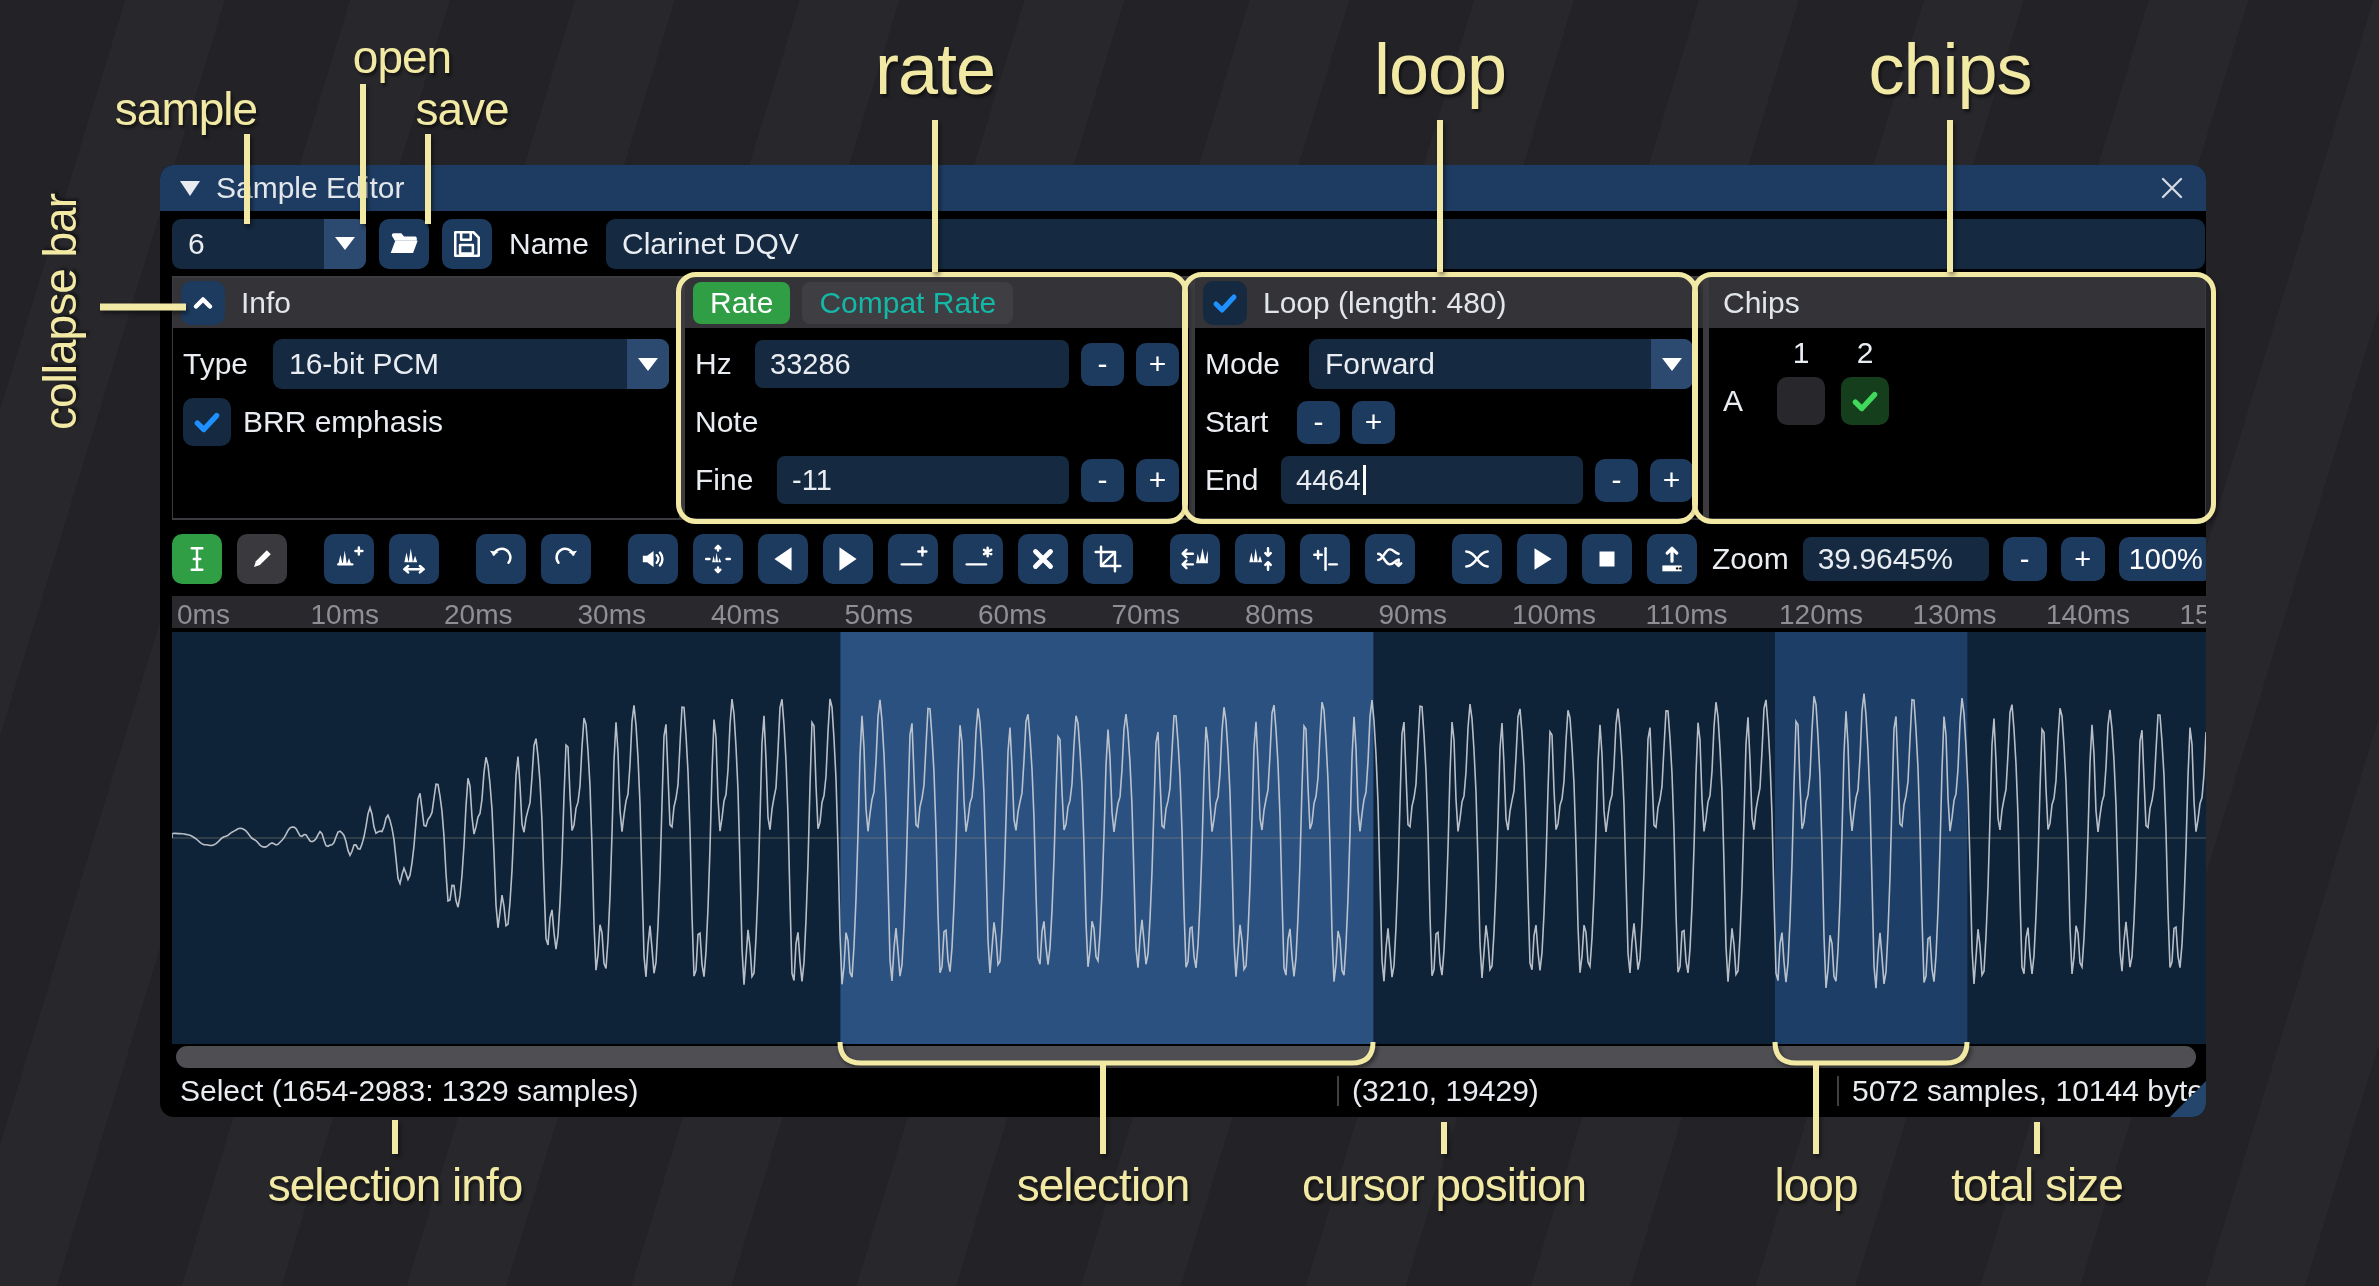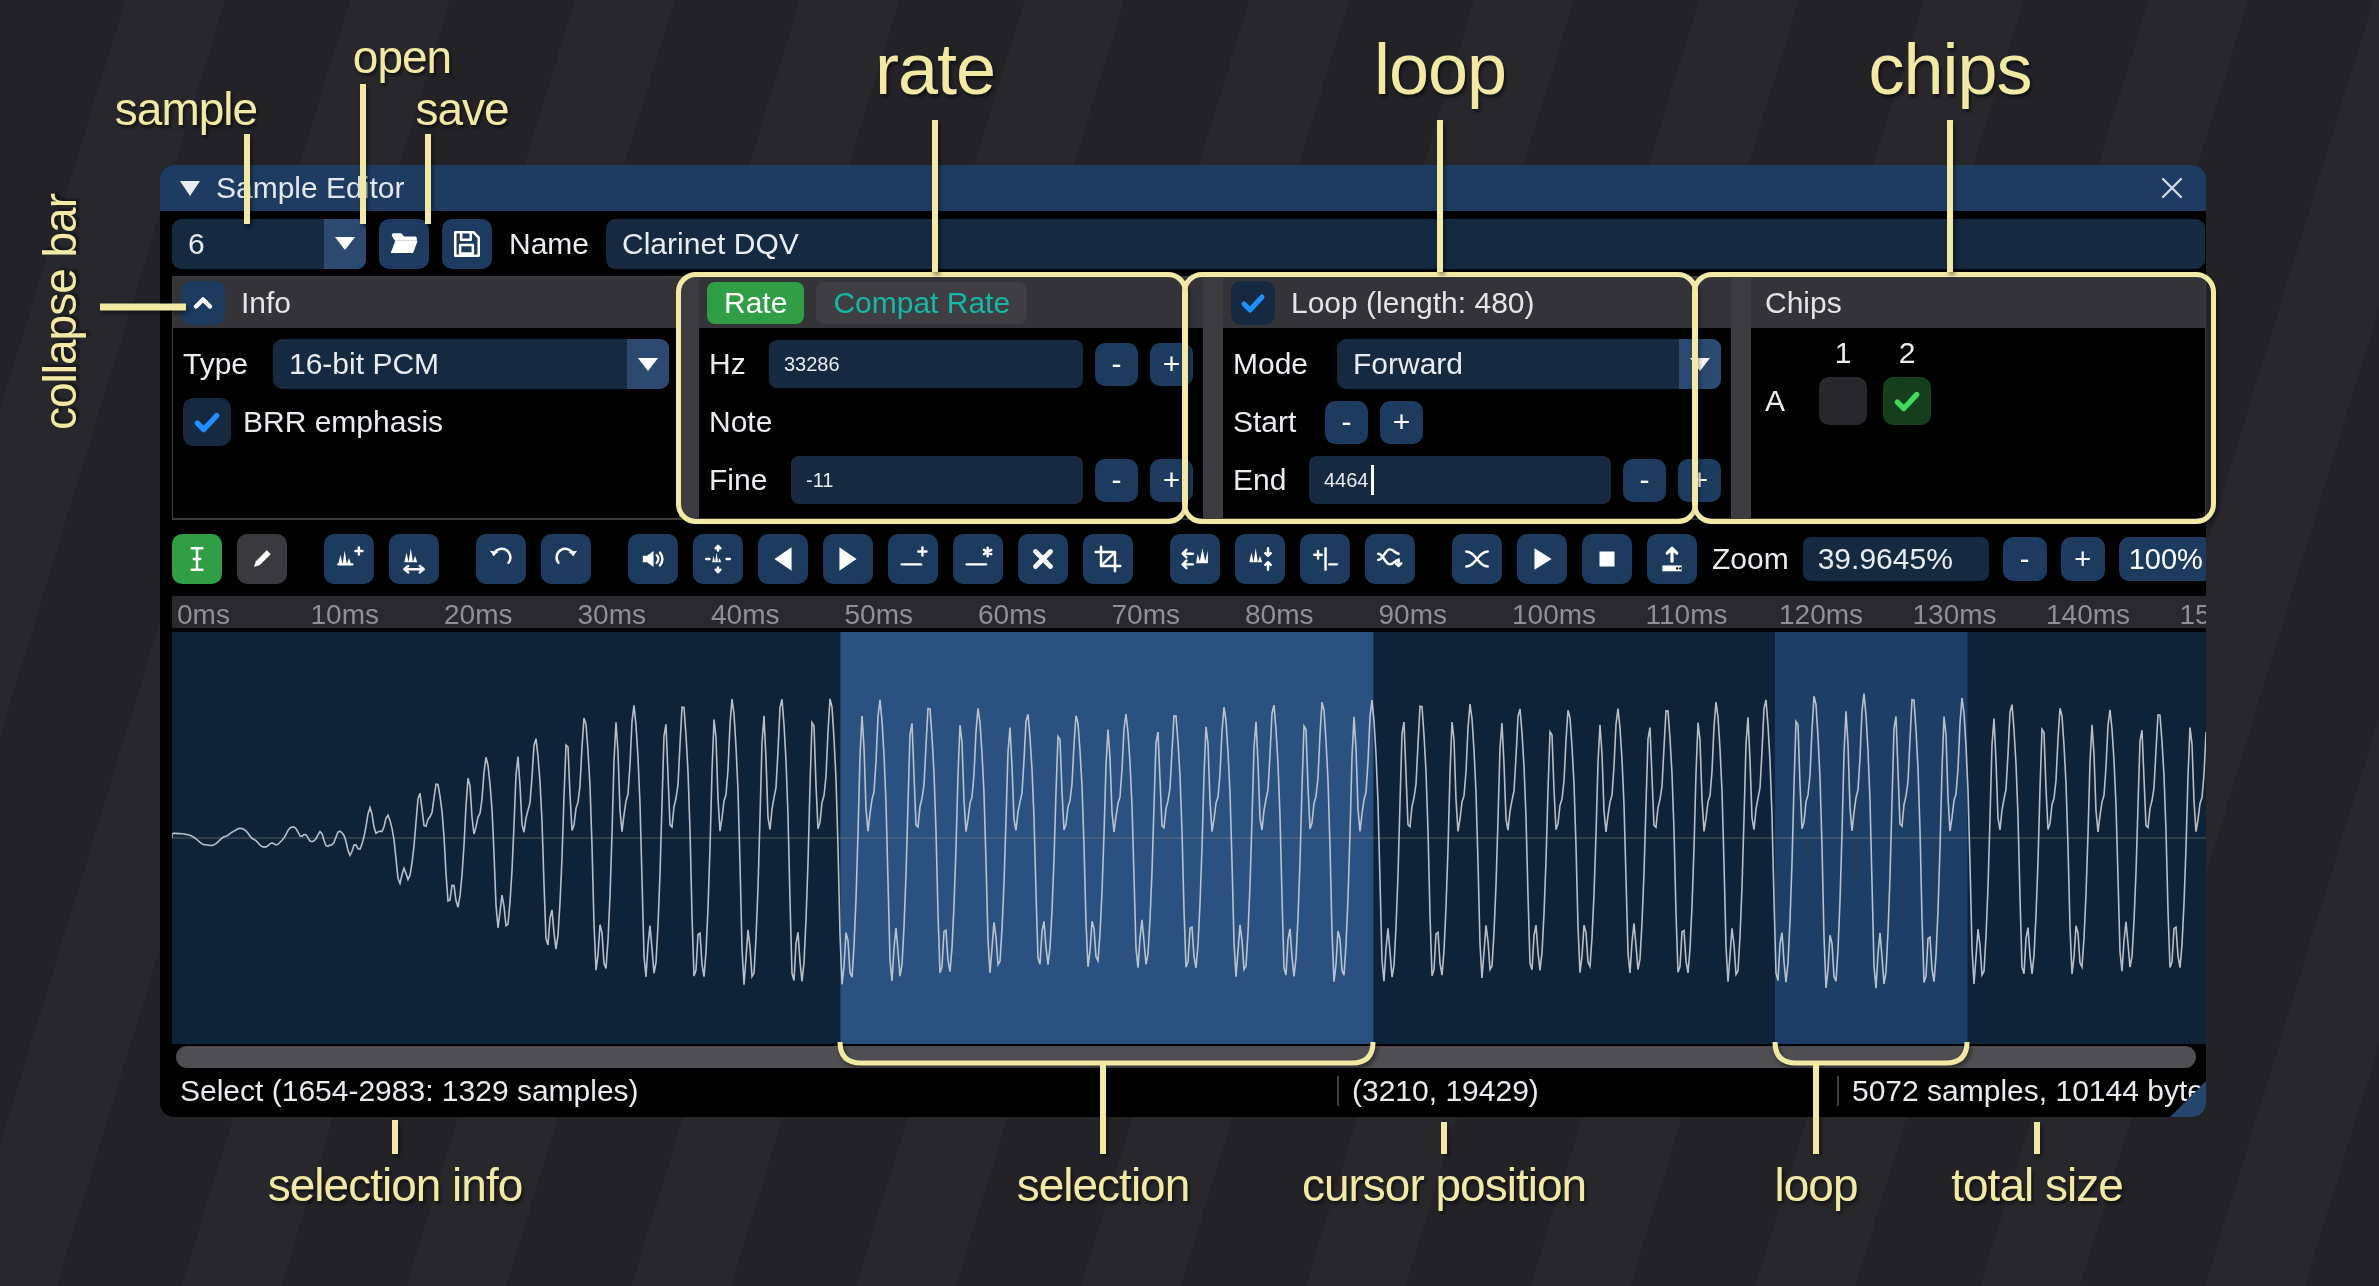--- a/index.html
+++ b/index.html
@@ -22,39 +22,39 @@
   .combo-val{flex:1;padding-left:16px;font-size:30px;color:#e9edf2;white-space:nowrap;}
   .combo-arrow{width:42px;align-self:stretch;background:#2c4a70;display:flex;align-items:center;justify-content:center;}
   .tri{width:0;height:0;border-left:10px solid transparent;border-right:10px solid transparent;border-top:13px solid #fff;}
   .sample-combo{width:194px;}
   .ibtn{width:50px;height:50px;border-radius:10px;background:#1d3a5f;border:none;display:flex;
     align-items:center;justify-content:center;cursor:pointer;padding:0;}
   .rowlbl{font-size:30px;color:#e9edf2;margin:0 4px;}
   .name-field{flex:1;margin-right:1px;height:50px;background:#152940;border-radius:9px;
     display:flex;align-items:center;padding-left:16px;font-size:30px;color:#e9edf2;}
   
-  .panels{position:absolute;left:12px;top:111px;width:2034px;height:244px;display:flex;gap:20px;
+  .panels{position:absolute;left:12px;top:111px;width:2034px;height:244px;display:flex;gap:6px;
     background:#3c3c40;border-top:2px solid #3c3c40;border-bottom:2px solid #3c3c40;
     border-left:1px solid #3c3c40;border-right:1px solid #3c3c40;box-sizing:border-box;}
   .panel{background:#000;display:flex;flex-direction:column;}
   .p-info{width:506px;} .p-rate{width:504px;} .p-loop{width:508px;} .p-chips{flex:1;}
   .phead{height:50px;background:#343438;display:flex;align-items:center;gap:16px;padding:0 8px;
     font-size:30px;color:#e2e5e9;flex:none;box-sizing:border-box;}
   .collapse-btn{width:44px;height:44px;border-radius:10px;background:#1d3a5f;border:none;display:flex;
     align-items:center;justify-content:center;cursor:pointer;padding:0;}
   .tab{height:42px;border-radius:8px;padding:0 17px;font-size:30px;display:flex;align-items:center;
     border:none;cursor:pointer;}
   .tab-active{background:#2f9e44;color:#fff;}
   .tab-inactive{background:#3e3e43;color:#14b8a6;margin-left:12px;}
   .pbody{flex:1;padding:12px 10px 0 10px;box-sizing:border-box;}
   .row{display:flex;align-items:center;height:48px;margin-bottom:10px;gap:12px;}
   .flbl{font-size:30px;color:#e9edf2;flex:none;}
   .grow{flex:1;}
   .field{height:48px;background:#152940;border-radius:8px;display:flex;align-items:center;
-    padding-left:15px;font-size:20px;color:#e9edf2;box-sizing:border-box;}
+    padding-left:15px;font-size:29px;color:#e9edf2;box-sizing:border-box;}
   .sbtn{width:43px;height:43px;flex:none;border-radius:10px;background:#1d3a5f;border:none;color:#fff;
     font-size:30px;display:flex;align-items:center;justify-content:center;cursor:pointer;padding:0;}
   .checkbox{width:48px;height:48px;flex:none;border-radius:10px;background:#152940;display:flex;
     align-items:center;justify-content:center;cursor:pointer;}
   .checkbox.small{width:44px;height:44px;}
   .checkbox svg{display:none;}
   .checkbox.checked svg{display:block;}
   .caret{display:inline-block;width:3px;height:30px;background:#fff;margin-left:2px;}
   
   .chips-body{padding:8px 0 0 14px;font-size:30px;color:#e9edf2;}

